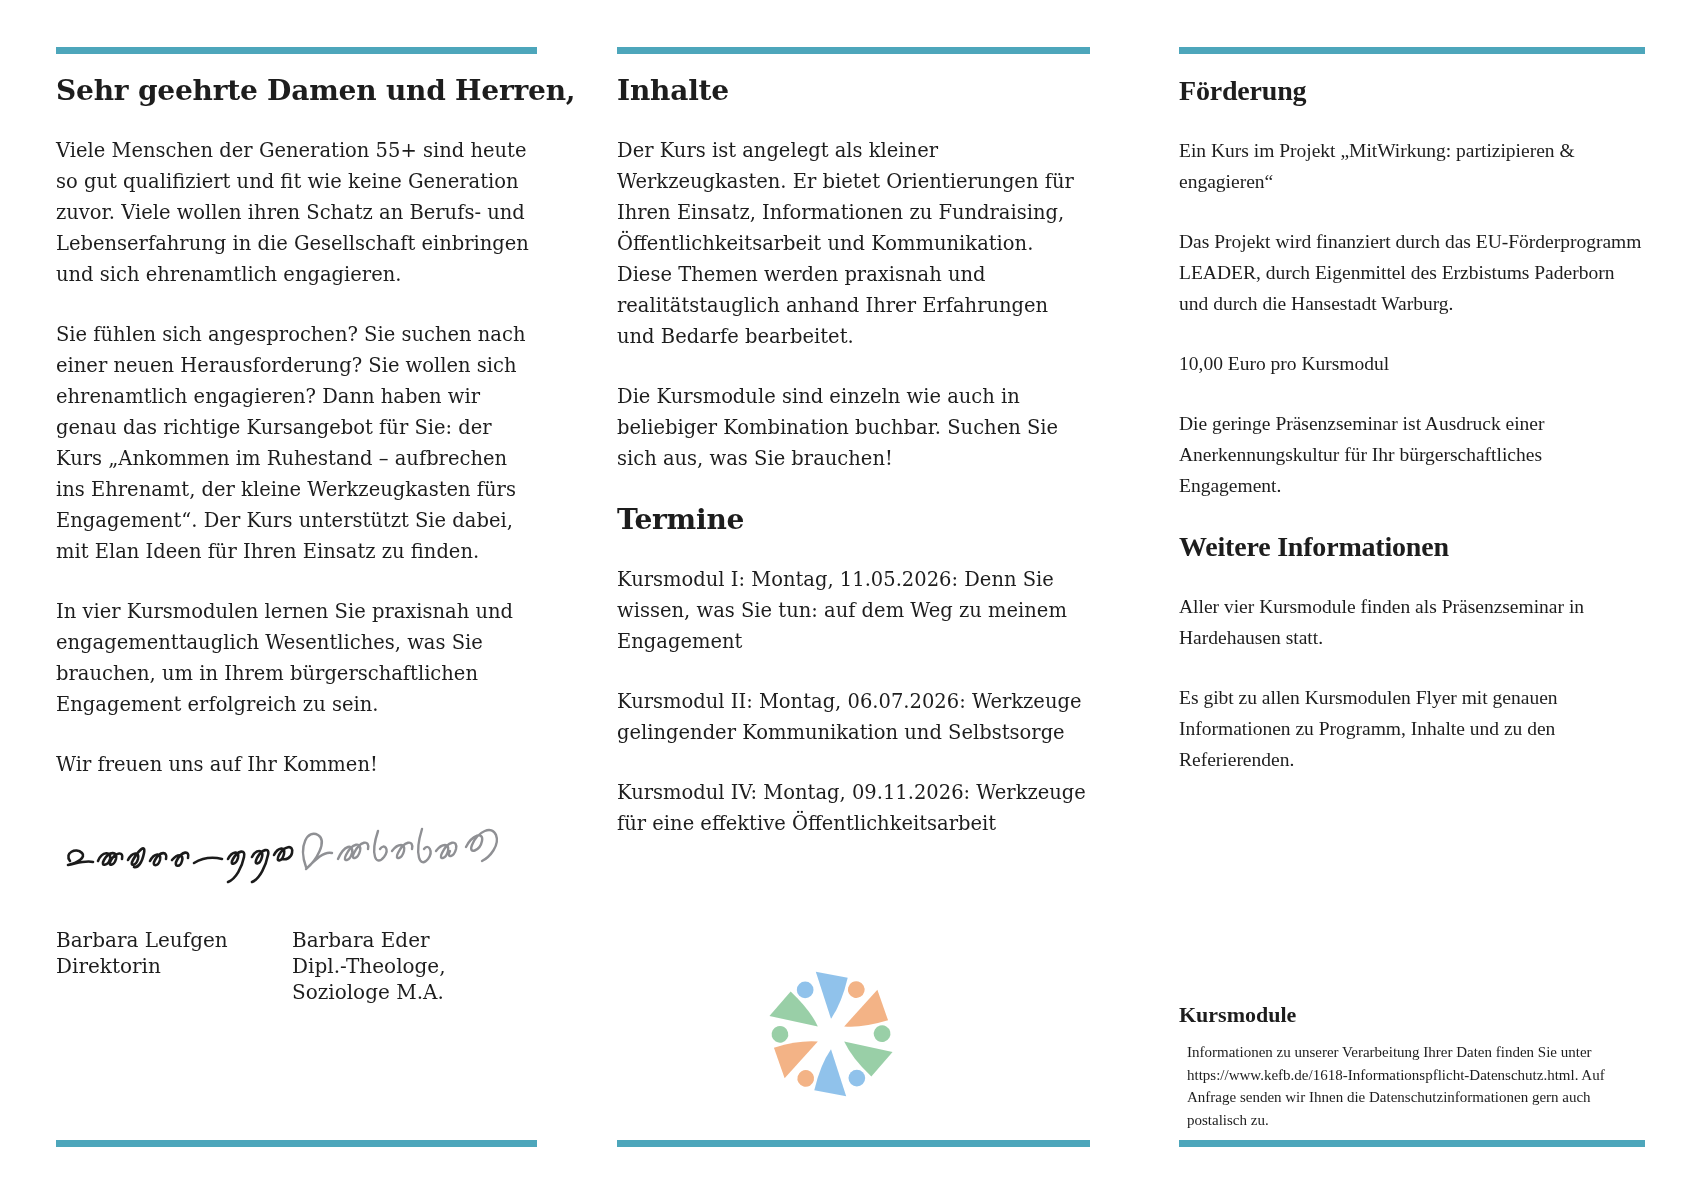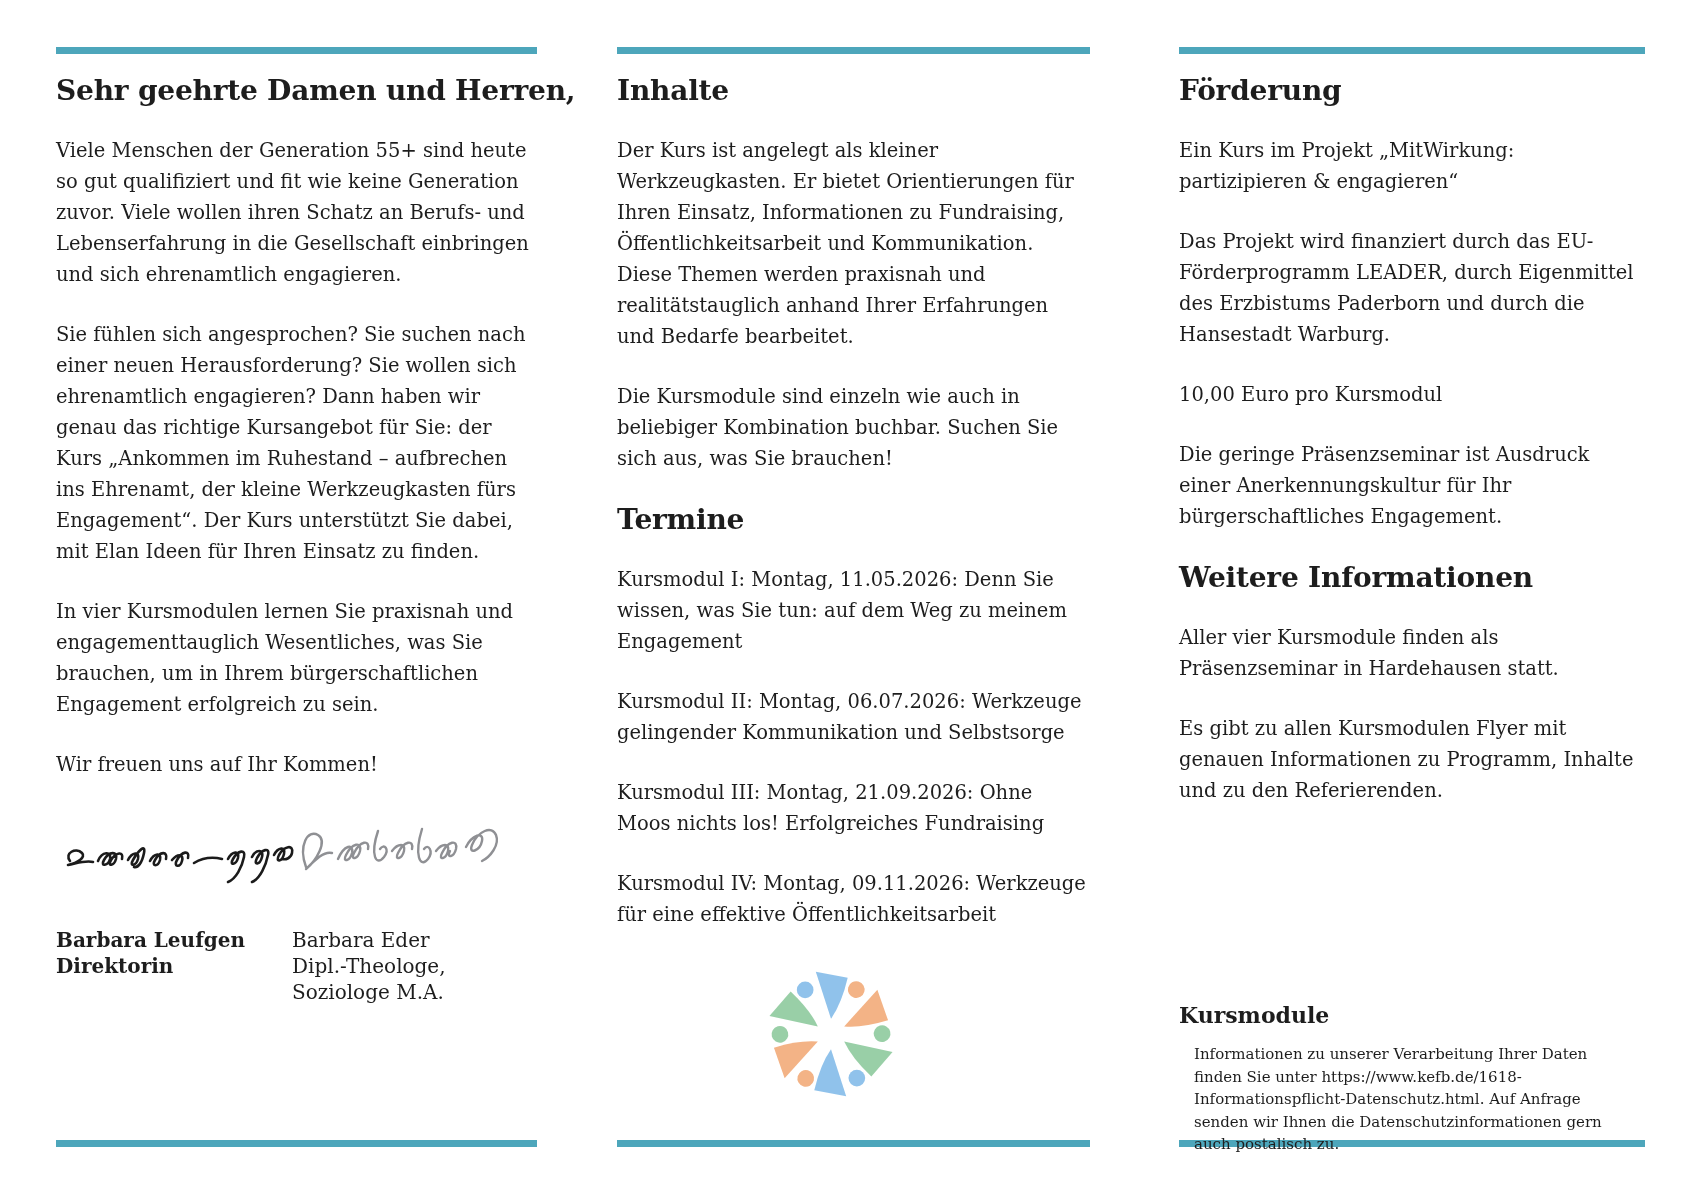--- a/index.html
+++ b/index.html
@@ -6,21 +6,21 @@
   * { box-sizing:border-box; }
   html,body { margin:0; padding:0; }
   body {
     width:1683px; height:1190px; position:relative; overflow:hidden;
     background:#ffffff; color:var(--ink);
     font-family:"DejaVu Serif", serif;
   }
   .panel { position:absolute; top:0; height:935px; }
   #panel-left   { left:56px;  width:481px; }
   #panel-middle { left:617px; width:473px; }
-  #panel-right  { left:1179px; width:466px; }
+  #panel-right  { left:1179px; width:466px;font-family:Liberation Serif, serif; }
 
   .accent-bar { position:absolute; left:0; right:0; height:7px; background:var(--accent); }
   .accent-bar.top    { top:47px; }
   .accent-bar.bottom { top:1140px; }
 
   .content { position:absolute; top:74px; left:0; right:0; }
 
   .section-heading {
     font-size:28px; font-weight:bold; line-height:34px;
     margin:0 0 27px 0; letter-spacing:-0.2px;
@@ -32,25 +32,25 @@
     font-size:19.5px; line-height:31px; margin:0 0 29px 0;
   }
 
   .signature-area { position:relative; height:92px; margin:6px 0 26px 0; }
   .sig { position:absolute; }
   .sig-1 { left:4px; top:18px; }
   .sig-2 { left:238px; top:2px; }
 
   .signers { display:flex; margin-top:8px; }
   .signer { font-size:20px; line-height:26px; }
-  .signer.first { width:236px; flex:0 0 236px;font-weight:bold; }
+  .signer.first { width:236px; flex:0 0 236px; }
 
   .datenschutz { position:absolute; left:0; right:0; top:1002px; }
   .datenschutz-heading { font-size:22px; font-weight:bold; margin:0 0 13px 0; }
-  .datenschutz-text { font-size:15px; line-height:22.5px; margin:15px; }
+  .datenschutz-text { font-size:15px; line-height:22.5px; margin:8px; }
 
   .logo { position:absolute; left:750px; top:958px; width:162px; height:152px; }
 </style>
 </head>
 <body>
 
 <section class="panel" id="panel-left">
   <div class="accent-bar top"></div>
   <div class="accent-bar bottom"></div>
   <div class="content">
@@ -105,21 +105,20 @@
   <div class="accent-bar top"></div>
   <div class="accent-bar bottom"></div>
   <div class="content">
     <h2 class="section-heading">Inhalte</h2>
     <p class="body">Der Kurs ist angelegt als kleiner Werkzeugkasten. Er bietet Orientierungen für Ihren Einsatz, Informationen zu Fundraising, Öffentlichkeitsarbeit und Kommunikation. Diese Themen werden praxisnah und realitätstauglich anhand Ihrer Erfahrungen und Bedarfe bearbeitet.</p>
     <p class="body">Die Kursmodule sind einzeln wie auch in beliebiger Kombination buchbar. Suchen Sie sich aus, was Sie brauchen!</p>
 
     <h2 class="section-heading later">Termine</h2>
     <p class="body">Kursmodul I: Montag, 11.05.2026: Denn Sie wissen, was Sie tun: auf dem Weg zu meinem Engagement</p>
     <p class="body">Kursmodul II: Montag, 06.07.2026: Werkzeuge gelingender Kommunikation und Selbstsorge</p>
-    <p class="body">Kursmodul III: Montag, 21.09.2026: Ohne Moos nichts los! Erfolgreiches Fundraising</p>
     <p class="body">Kursmodul IV: Montag, 09.11.2026: Werkzeuge für eine effektive Öffentlichkeitsarbeit</p>
   </div>
 </section>
 
 <section class="panel" id="panel-right">
   <div class="accent-bar top"></div>
   <div class="accent-bar bottom"></div>
   <div class="content">
     <h2 class="section-heading">Förderung</h2>
     <p class="body">Ein Kurs im Projekt „MitWirkung: partizipieren &amp; engagieren“</p>

